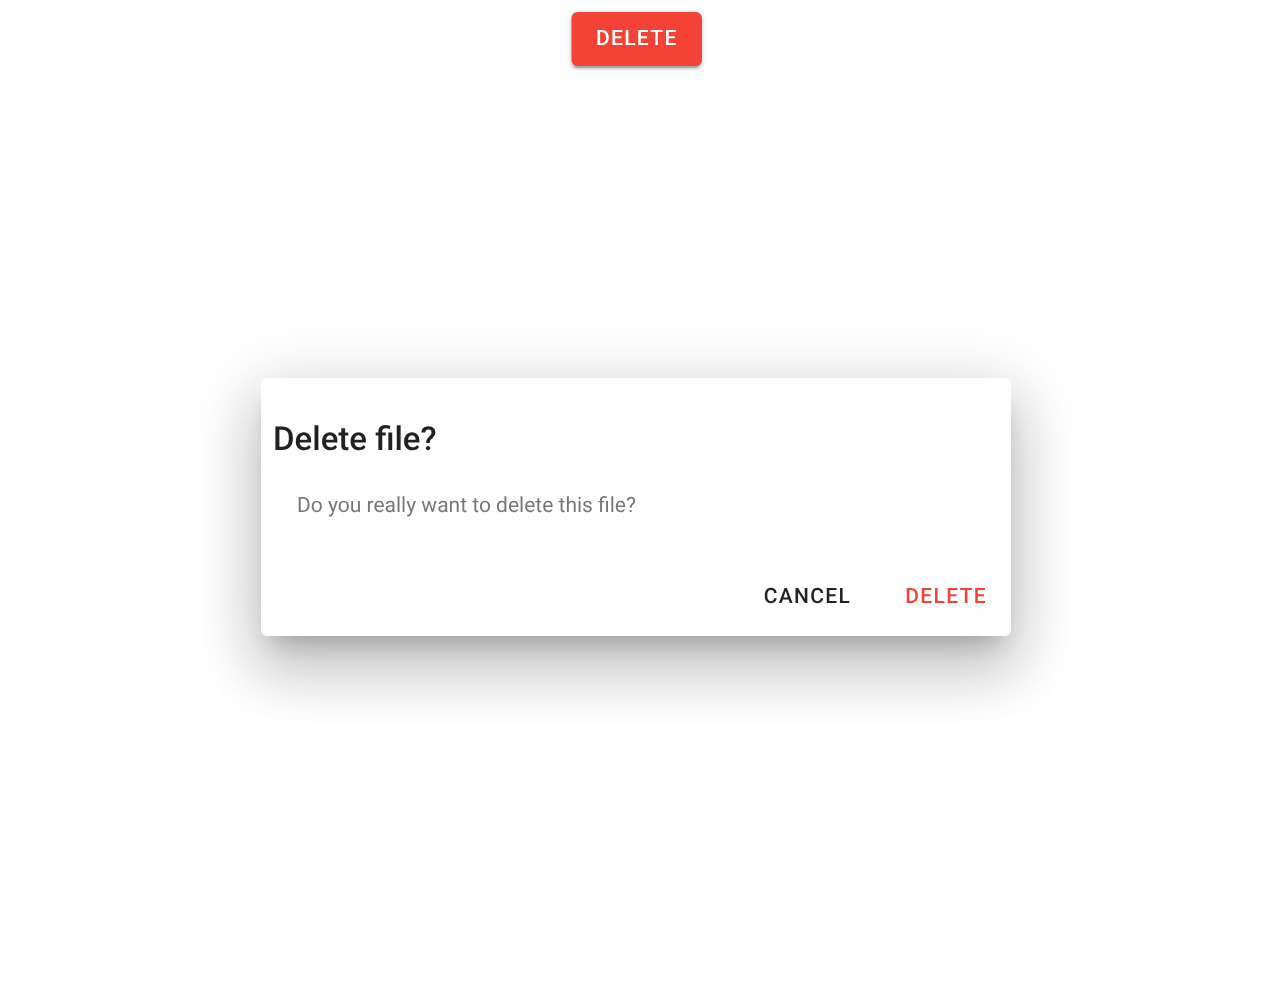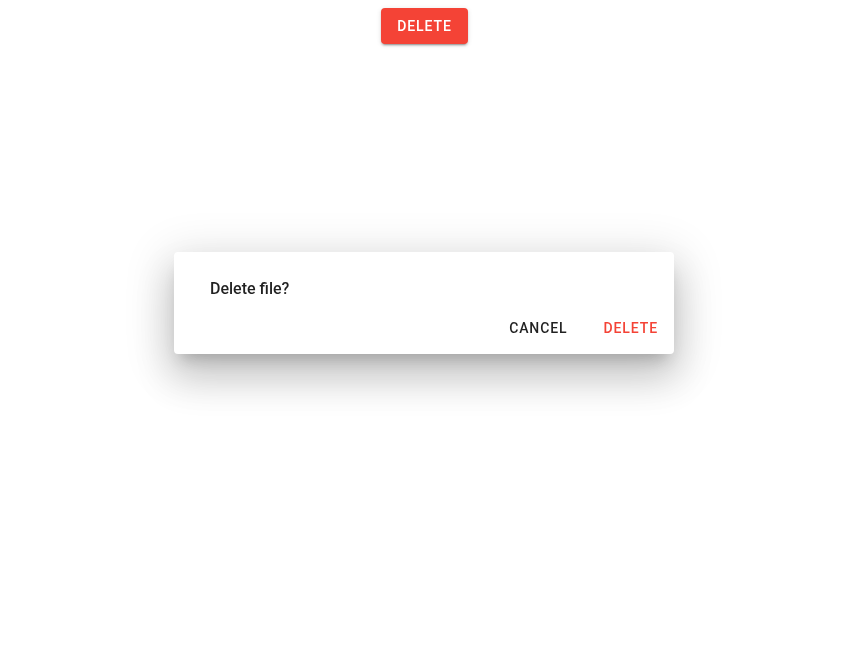--- a/index.html
+++ b/index.html
@@ -40,24 +40,24 @@
     .dialog {
       position: absolute;
       left: 174px;
       top: 252px;
       width: 500px;
       background: #ffffff;
       border-radius: 4px;
       box-shadow: 0 11px 15px -7px rgba(0,0,0,0.2), 0 24px 38px 3px rgba(0,0,0,0.14), 0 9px 46px 8px rgba(0,0,0,0.12);
     }
     .dialog-title {
-      font-size: 16px;
+      font-size: 22px;
       font-weight: 500;
       color: rgba(0,0,0,0.87);
-      padding: 24px 24px 0 36px;
+      padding: 24px 24px 0 8px;
       line-height: 1.6;
     }
     .dialog-text {
       font-size: 14px;
       color: rgba(0,0,0,0.54);
       padding: 16px 24px 24px 24px;
       line-height: 1.5;
     }
     .dialog-actions {
       display: flex;
@@ -88,17 +88,18 @@
   </style>
 </head>
 <body>
 
 <div class="top-button-wrapper">
   <button class="delete-top-button">Delete</button>
 </div>
 
 <div class="dialog">
   <div class="dialog-title">Delete file?</div>
+  <div class="dialog-text">Do you really want to delete this file?</div>
   <div class="dialog-actions">
     <button class="text-button cancel-button">Cancel</button>
     <button class="text-button confirm-button">Delete</button>
   </div>
 </div>
 
 </body></html>

